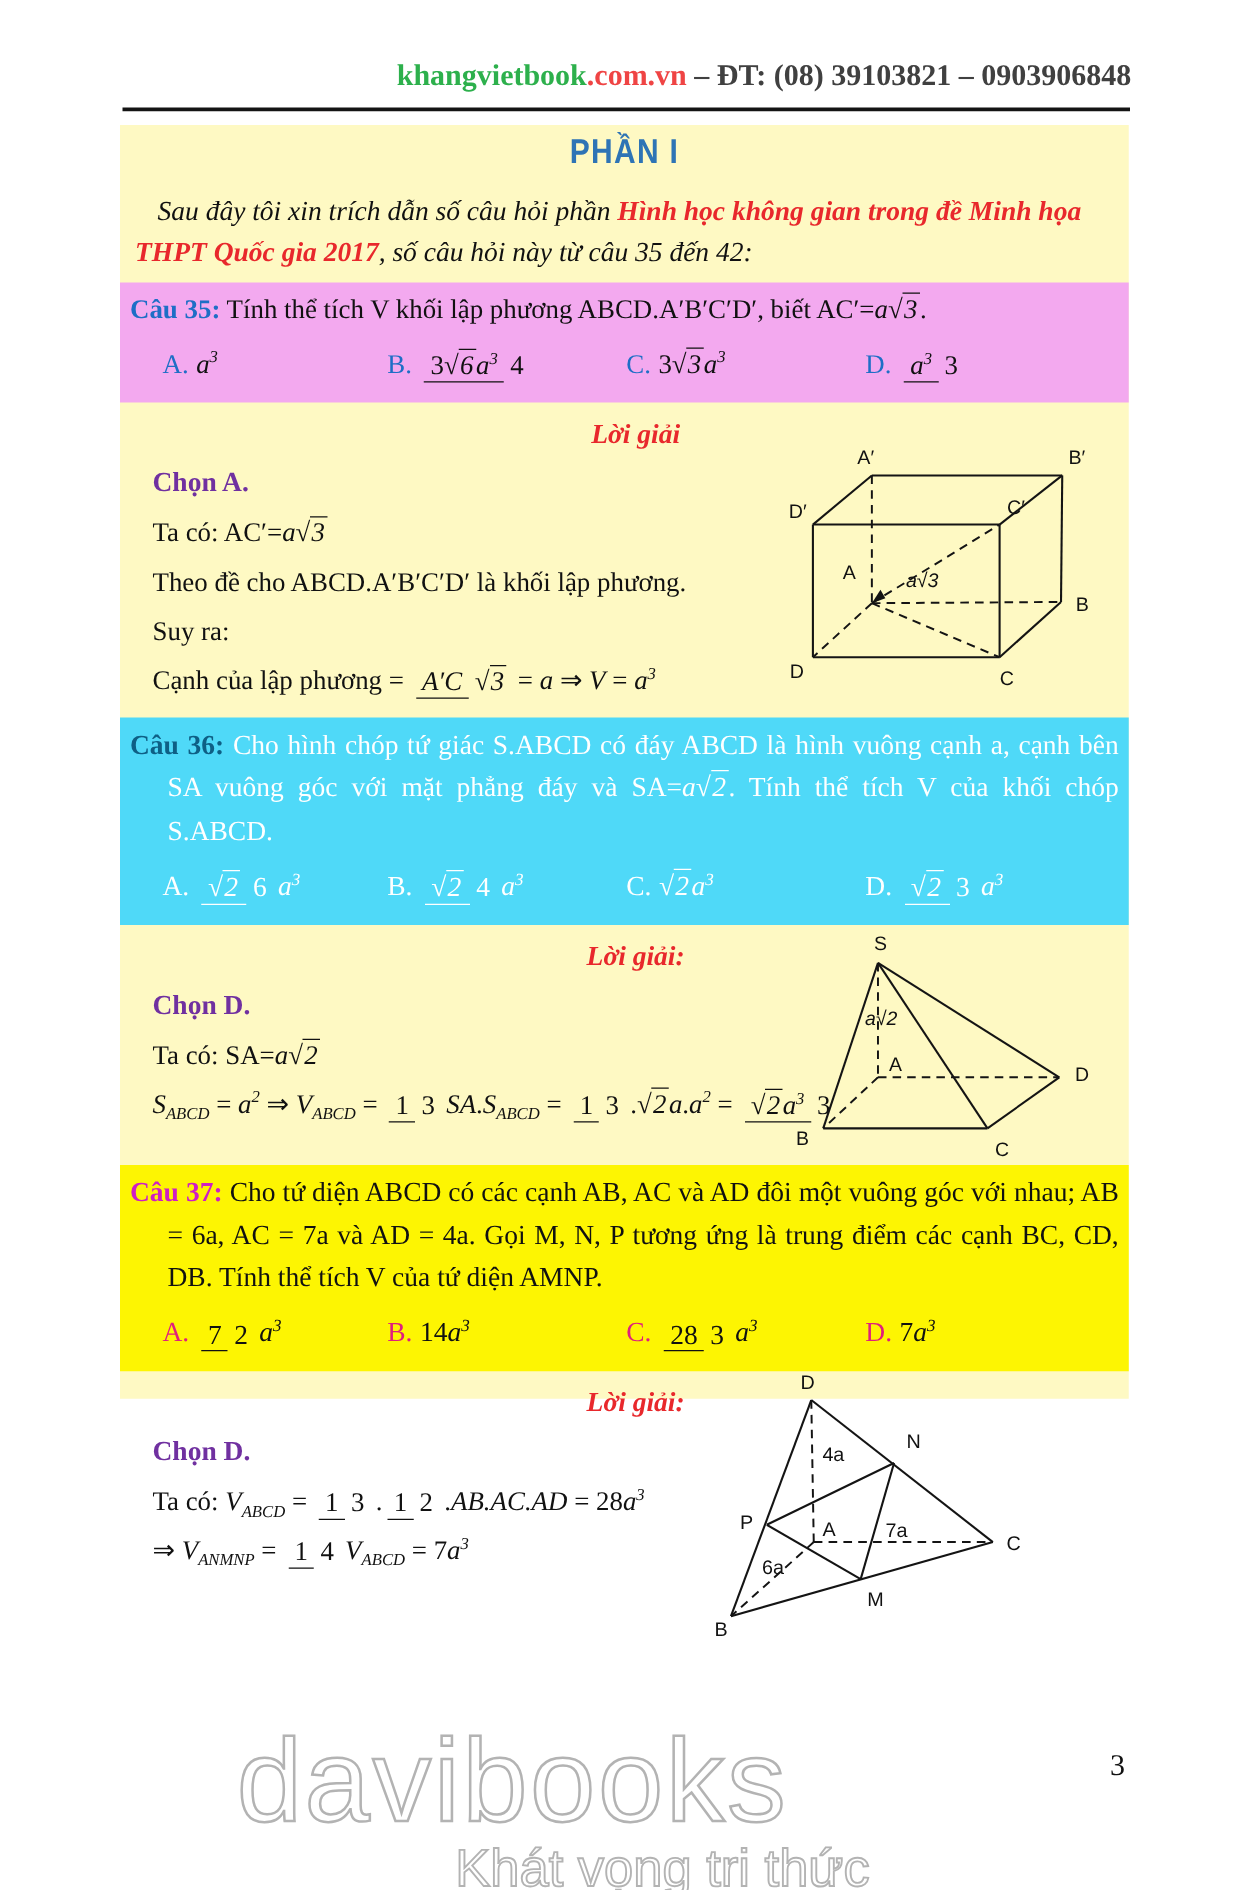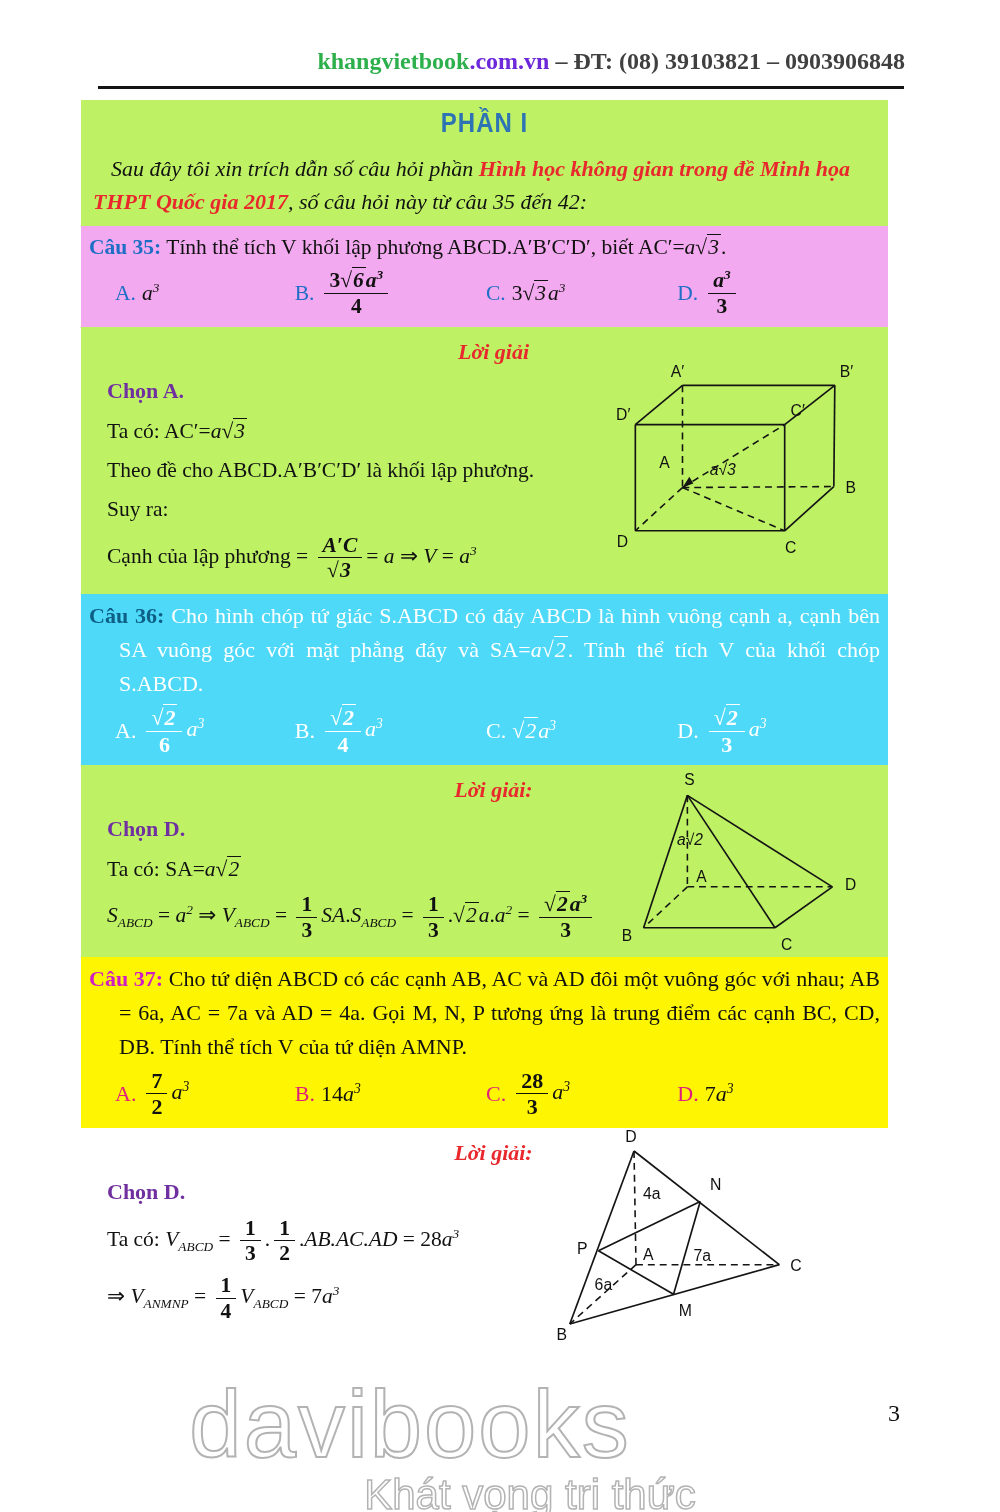--- a/index.html
+++ b/index.html
@@ -2,26 +2,26 @@
 <html><head>
 <meta charset="utf-8">
 <style>
   * { margin:0; padding:0; box-sizing:border-box; }
   html,body { width:1000px; height:1512px; background:#fff; font-family:"Liberation Serif", serif; overflow:hidden; }
   .page { position:relative; width:1000px; height:1512px; background:#fff; }
 
   
   .header { position:absolute; top:48px; left:98px; width:807px; text-align:right; font-size:24px; font-weight:bold; }
   .hdr-green { color:#2db04c; }
-  .hdr-red { color:#6d28d9; }
+  .hdr-red { color:#ef4444; }
   .hdr-blue { color:#404040; }
   .hdr-rule { position:absolute; top:86px; left:98px; width:806px; height:3px; background:#141414; }
 
   
-  .content { position:absolute; top:100px; left:81px; width:807px; height:1019px; background:#bef264; }
+  .content { position:absolute; top:100px; left:96px; width:807px; height:1019px; background:#fef9c3; }
 
   .part-label { text-align:center; padding-top:8px; font-family:"Liberation Sans", sans-serif; font-weight:bold; font-size:24px; color:#2e74b5; letter-spacing:1px; transform:scaleY(1.15); }
   .big-title { text-align:center; font-weight:bold; font-size:43px; color:#7c35a8; letter-spacing:1px; line-height:1.18; -webkit-text-stroke:1.6px #5c1f85; margin-top:6px; }
 
   .intro { margin:16px 10px 8px 12px; font-style:italic; font-size:22px; line-height:1.5; text-indent:18px; color:#111; }
   .intro-red { color:#e8282c; font-weight:bold; }
 
   
   .qblock { width:100%; padding:5px 8px 6px 8px; font-size:21.5px; line-height:1.55; }
   .q35 { background:#f3a9ef; color:#111; }
@@ -52,21 +52,21 @@
   .loigiai { text-align:center; color:#e8282c; font-weight:bold; font-style:italic; font-size:22px; margin:2px 0 6px 0; }
   .chon { color:#7030a0; font-weight:bold; font-size:22px; margin:4px 0 8px 0; }
   .sline { margin:7px 0; max-width:560px; }
 
   
   .mi { font-style:italic; }
   .msup { vertical-align:super; font-size:0.62em; line-height:0; font-style:italic; }
   .msub { vertical-align:sub; font-size:0.62em; line-height:0; font-style:italic; }
   .msqrt { white-space:nowrap; }
   .msqrt .mrad { border-top:1.6px solid currentColor; padding:0 2px 0 1px; font-style:italic; }
-  .mfrac { display:inline-flex; flex-direction:column; text-align:center; vertical-align:middle; margin:0 4px; line-height:1.15;font-weight:bold; }
+  .mfrac { display:inline-flex; flex-direction:row; text-align:center; vertical-align:middle; margin:0 4px; line-height:1.15; }
   .mnum { display:block; border-bottom:1.6px solid currentColor; padding:0 5px; }
   .mden { display:block; padding:0 5px; }
 
   
   .fig { position:absolute; }
   .fig svg text { font-family:"Liberation Sans", sans-serif; font-size:16px; fill:#111; }
   .fig-cube { top:22px; right:2px; }
   .fig-pyr  { top:0px; right:4px; }
   .fig-tet  { top:-4px; right:0px; }
   .s-solid { stroke:#141414; stroke-width:1.7; fill:none; }

